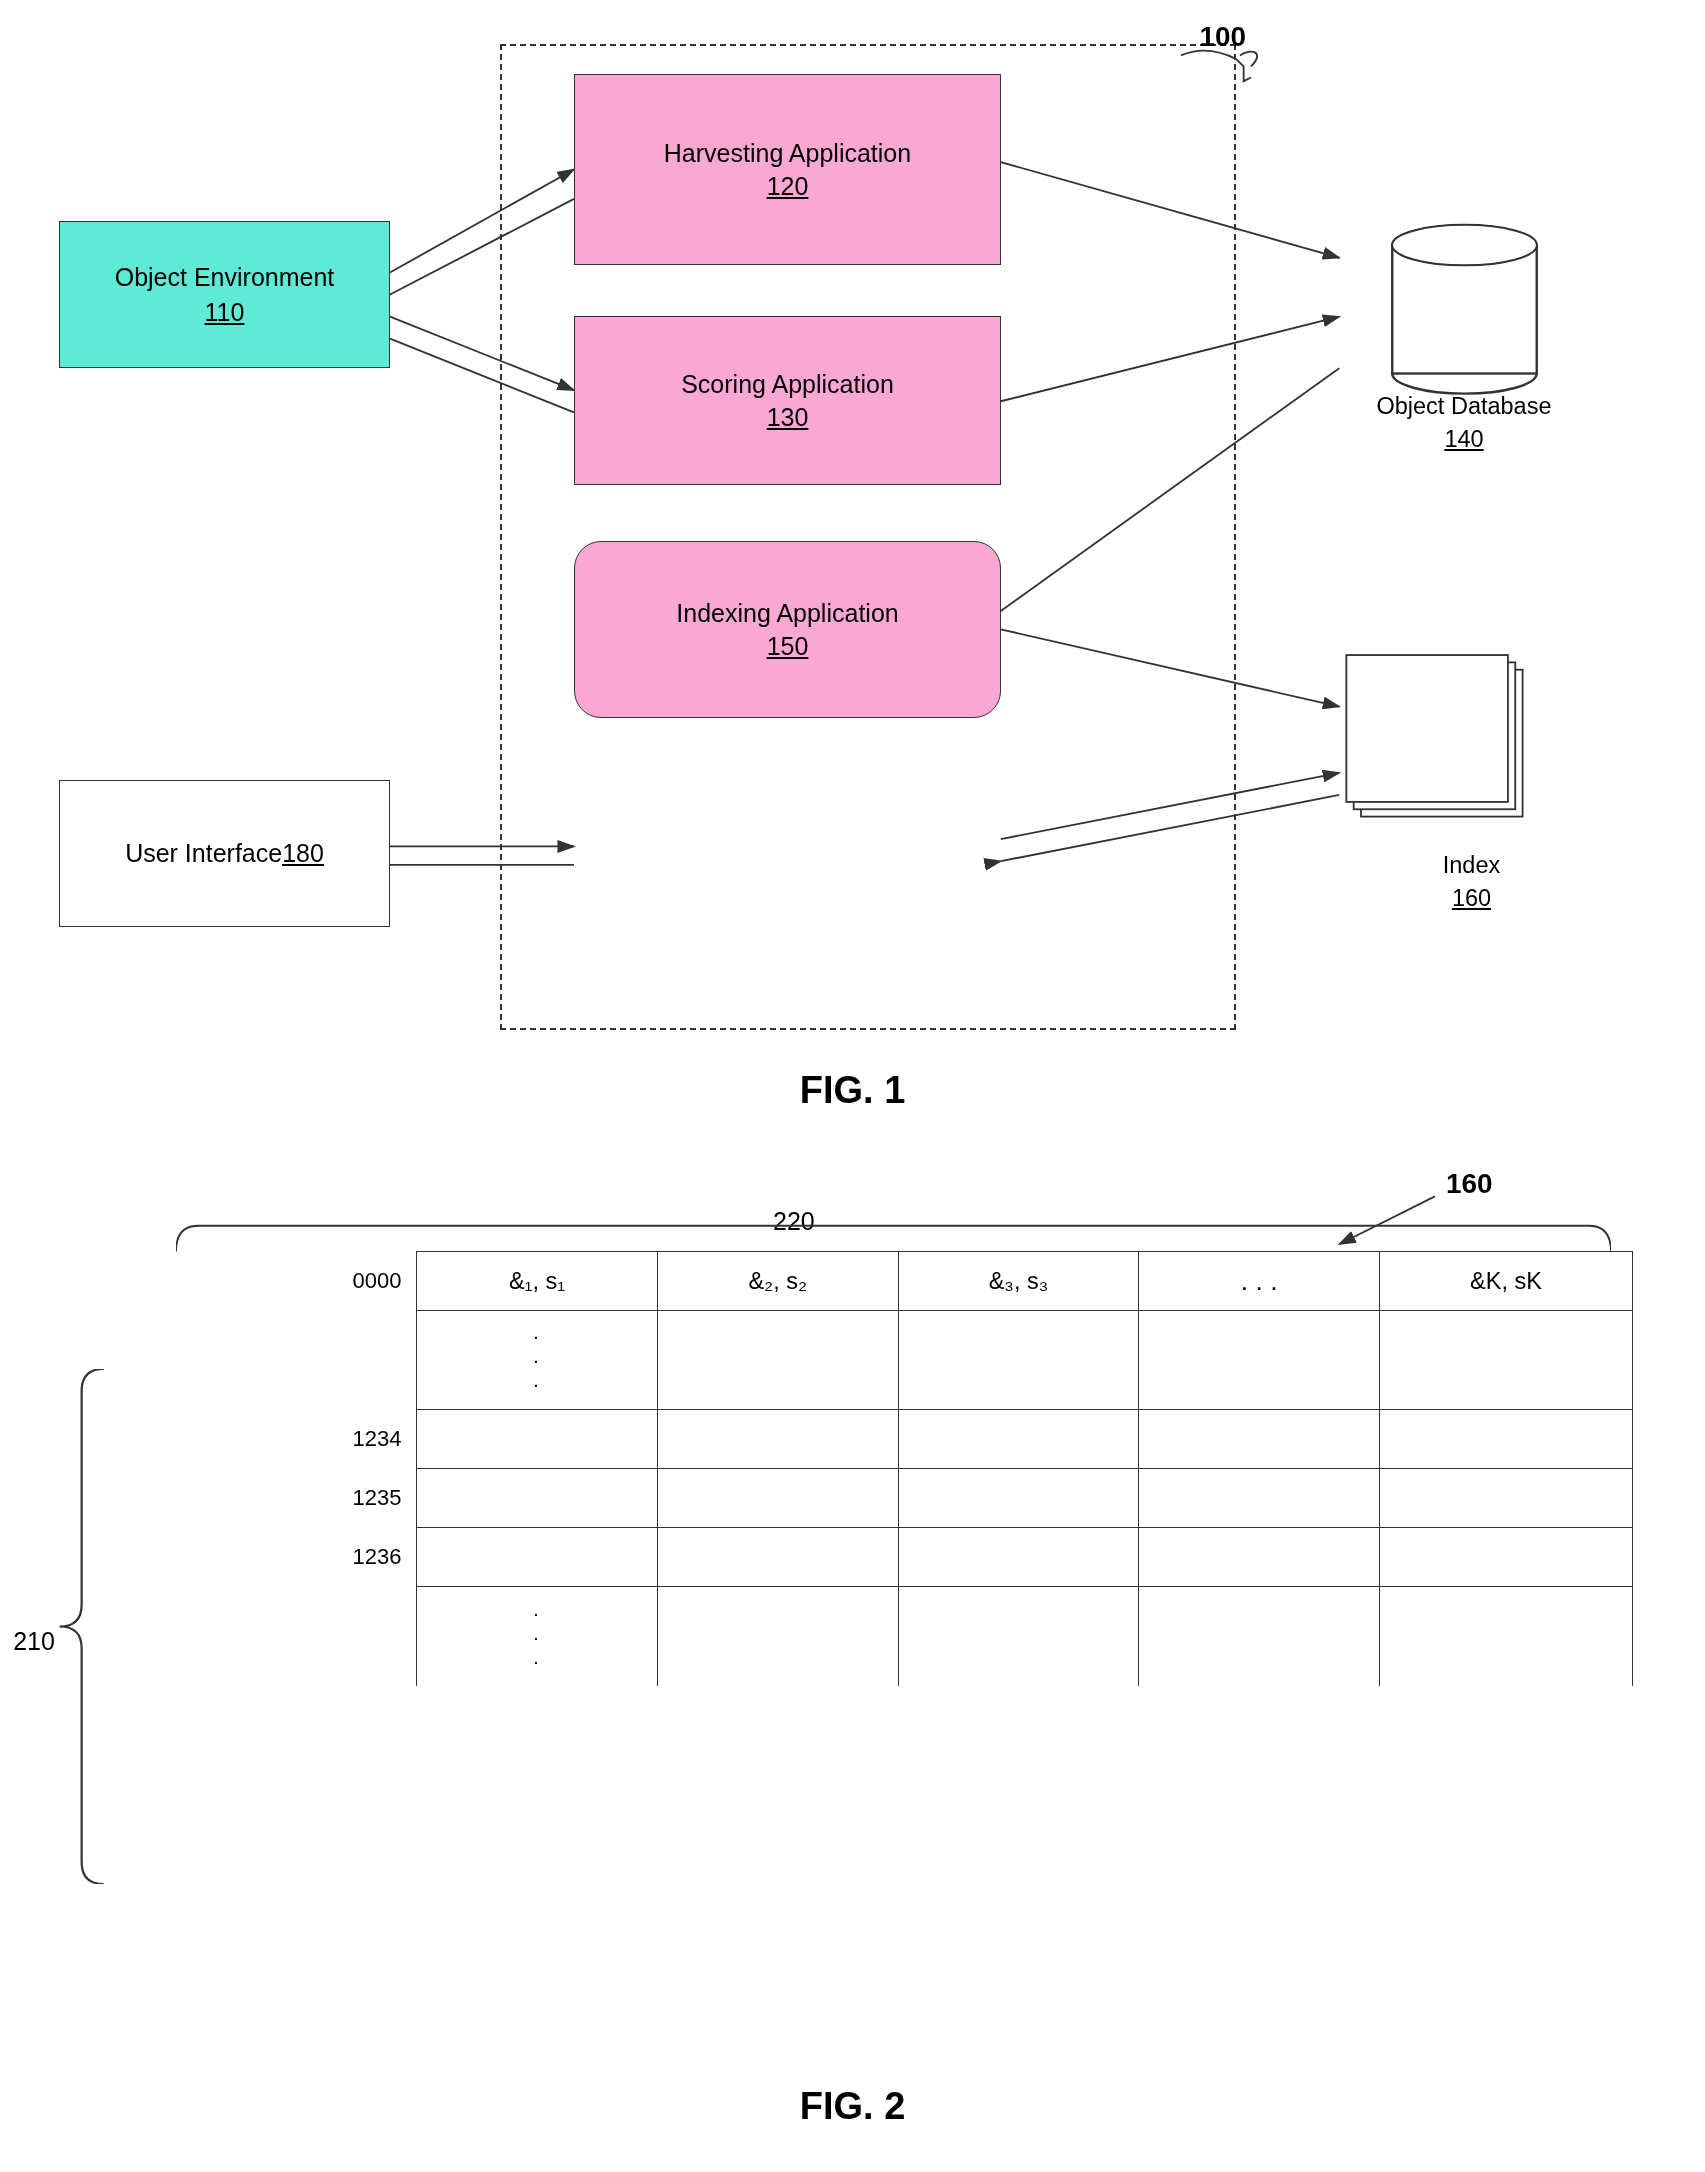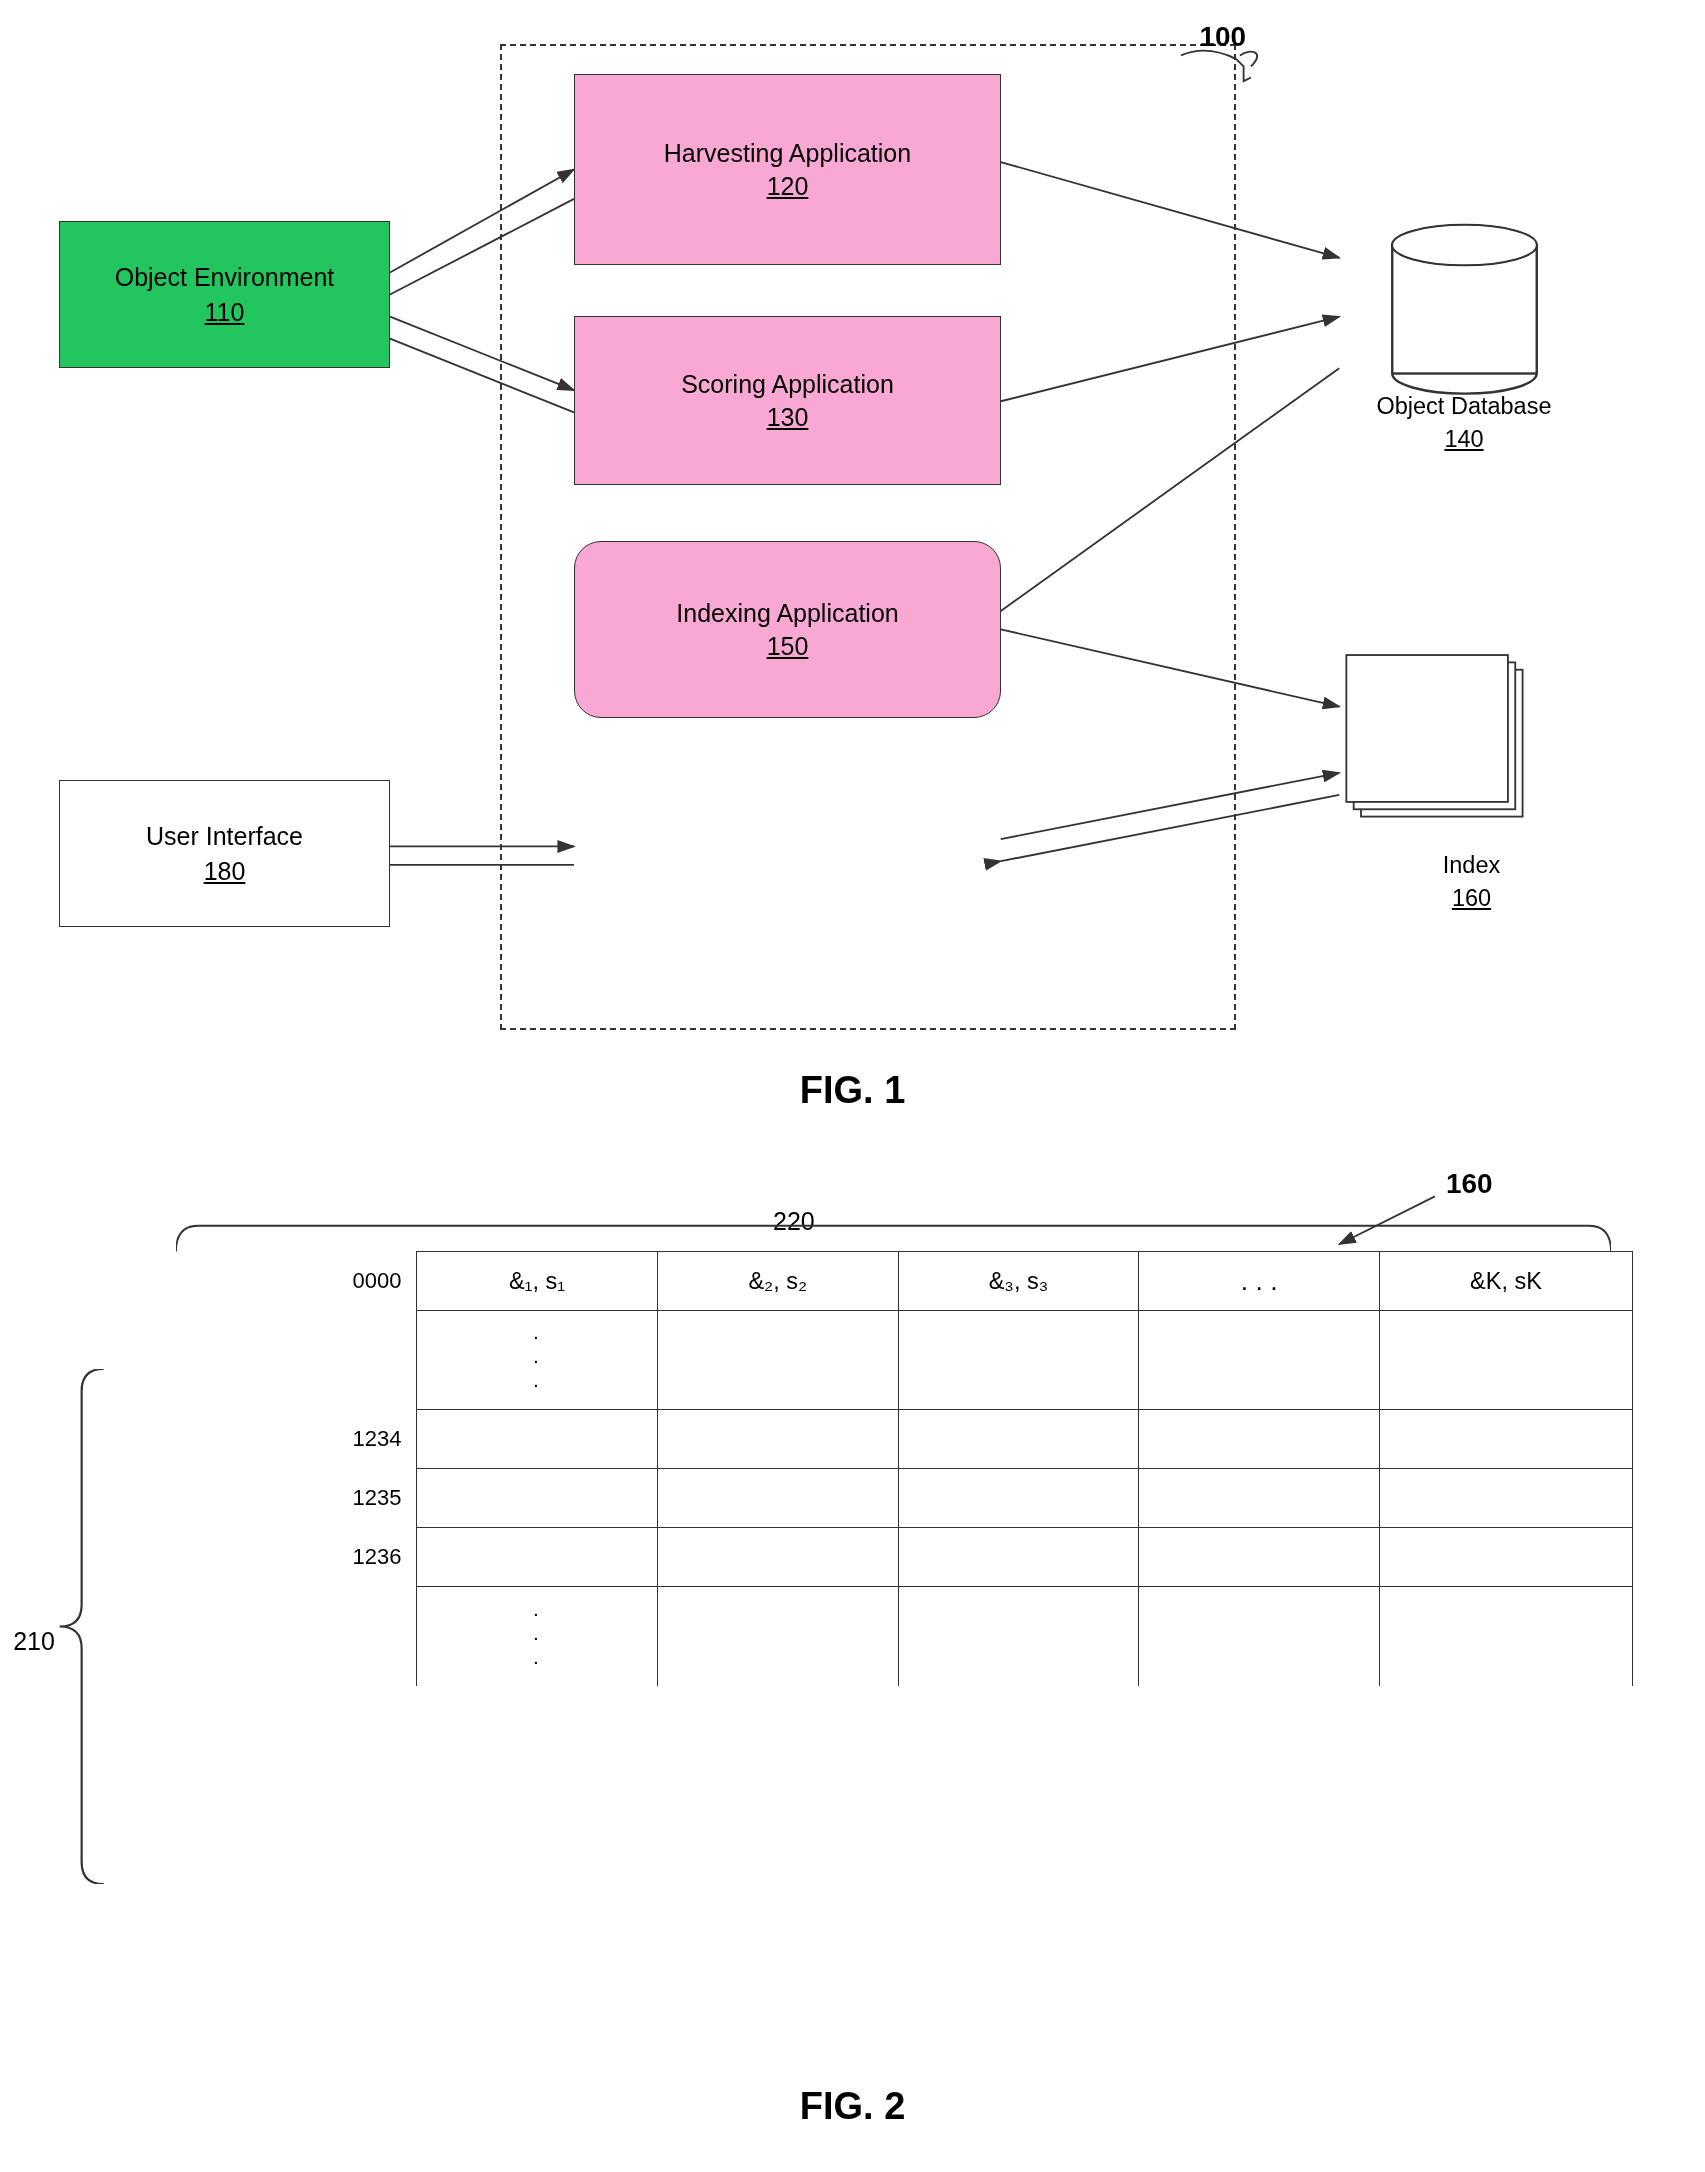--- a/index.html
+++ b/index.html
@@ -74,41 +74,41 @@
     }
 
     
     .obj-env-box {
       position: absolute;
       left: 59px;
       top: 221px;
       width: 331px;
       height: 147px;
       border: 1.8px solid #333;
-      background: #22c55e;
+      background: #5eead4;
       display: flex;
       flex-direction: column;
       align-items: center;
       justify-content: center;
       text-align: center;
       font-size: 25px;
       line-height: 1.4;
     }
 
     
     .user-interface-box {
       position: absolute;
       left: 59px;
       top: 780px;
       width: 331px;
       height: 147px;
       border: 1.8px solid #333;
       background: #fff;
       display: flex;
-      flex-direction: column;
+      flex-direction: row;
       align-items: center;
       justify-content: center;
       text-align: center;
       font-size: 25px;
       line-height: 1.4;
     }
 
     
     .obj-db-container {
       position: absolute;

